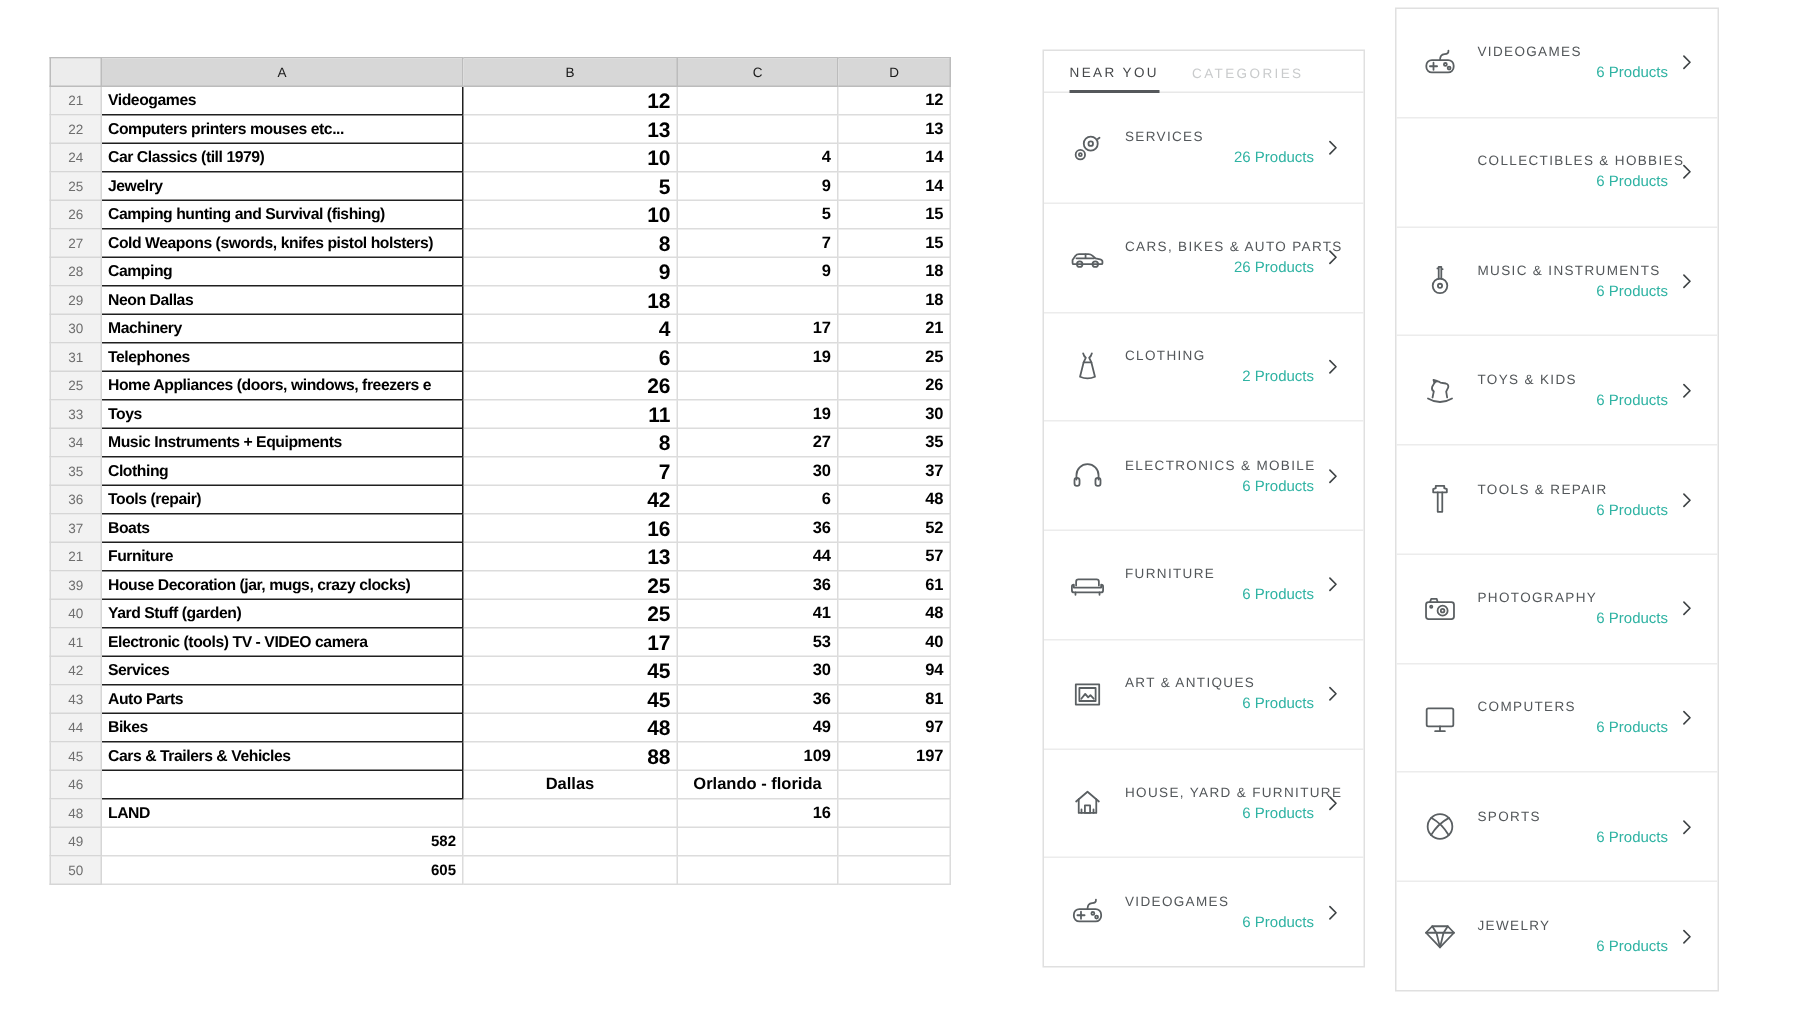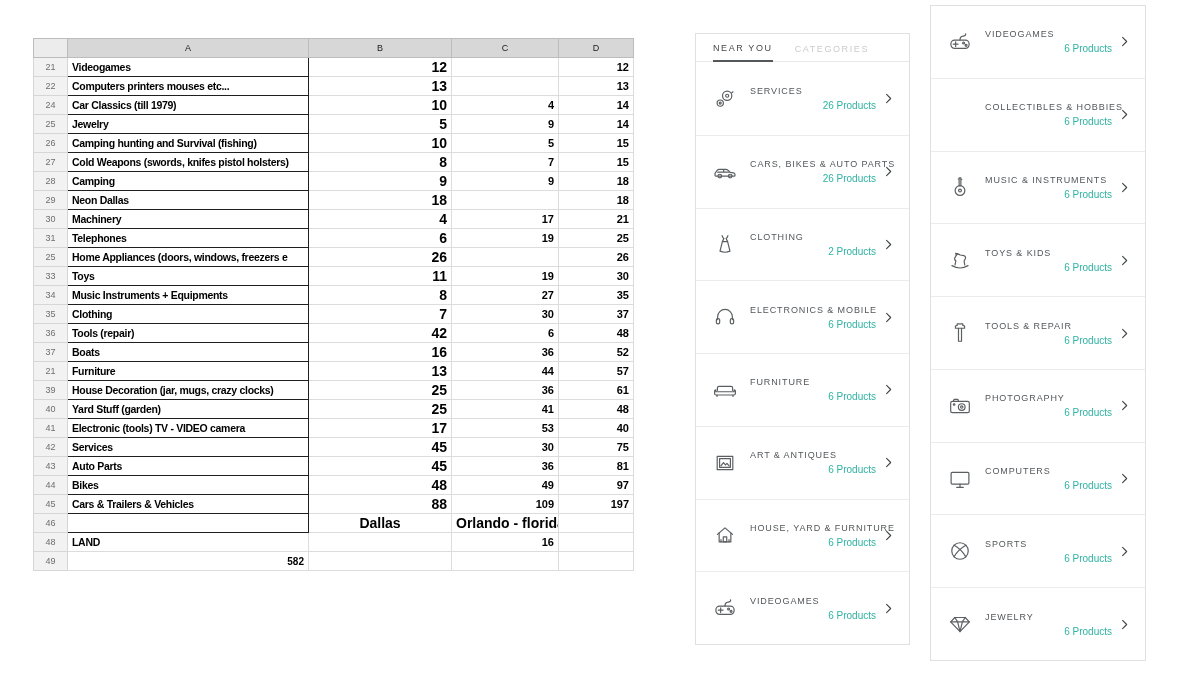--- a/index.html
+++ b/index.html
@@ -19,21 +19,21 @@
   .sheet th.colhead { background:#d7d7d7; border:1px solid #bcbcbc; color:#1a1a1a;
     font-size:9px; font-weight:normal; text-align:center; height:18px; }
   .sheet th.rowhead { background:#f2f2f2; border:1px solid #d6d6d6; color:#6e6e6e;
     font-size:9px; font-weight:normal; text-align:center; }
   .sheet td { border:1px solid #dcdcdc; color:#000; font-weight:bold; }
   .sheet td.a { font-size:10.5px; letter-spacing:-0.3px; text-align:left; }
   .sheet td.a.box { border:1px solid #1f1f1f; }
   .sheet td.a.right { text-align:right; font-size:10px; letter-spacing:0; }
   .sheet td.b { font-size:14px; text-align:right; }
   .sheet td.c,.sheet td.d { font-size:11px; text-align:right; }
-  .sheet td.b.city,.sheet td.c.city { font-size:14px; text-align:center; }
+  .sheet td.b.city,.sheet td.c.city { font-size:11px; text-align:center; }
 
   
   .panel { position:absolute; background:#fff; border:1px solid #e0e0e0; }
   .panel.near { left:695px; top:33px; width:215px; height:612px; }
   .panel.cats { left:930px; top:5px;  width:216px; height:656px; }
 
   .tabs { position:absolute; top:0; left:0; right:0; height:28px;
     display:flex; align-items:flex-end; gap:22px; padding-left:17px;
     border-bottom:1px solid #e8e8e8; }
   .tab { font-size:9px; letter-spacing:1.6px; color:#c9cbcc; padding-bottom:7px; cursor:default; }
@@ -214,21 +214,21 @@
             <td class="a box">Electronic (tools) TV - VIDEO camera</td>
             <td class="b">17</td>
             <td class="c">53</td>
             <td class="d">40</td>
           </tr>
           <tr>
             <th class="rowhead">42</th>
             <td class="a box">Services</td>
             <td class="b">45</td>
             <td class="c">30</td>
-            <td class="d">75</td>
+            <td class="d">94</td>
           </tr>
           <tr>
             <th class="rowhead">43</th>
             <td class="a box">Auto Parts</td>
             <td class="b">45</td>
             <td class="c">36</td>
             <td class="d">81</td>
           </tr>
           <tr>
             <th class="rowhead">44</th>
@@ -254,20 +254,27 @@
           <tr>
             <th class="rowhead">48</th>
             <td class="a">LAND</td>
             <td class="b"></td>
             <td class="c">16</td>
             <td class="d"></td>
           </tr>
           <tr>
             <th class="rowhead">49</th>
             <td class="a right">582</td>
+            <td class="b"></td>
+            <td class="c"></td>
+            <td class="d"></td>
+          </tr>
+          <tr>
+            <th class="rowhead">50</th>
+            <td class="a right">605</td>
             <td class="b"></td>
             <td class="c"></td>
             <td class="d"></td>
           </tr>
         </tbody>
     </table>
   </div>
 
   <div class="panel near">
     <div class="tabs">

